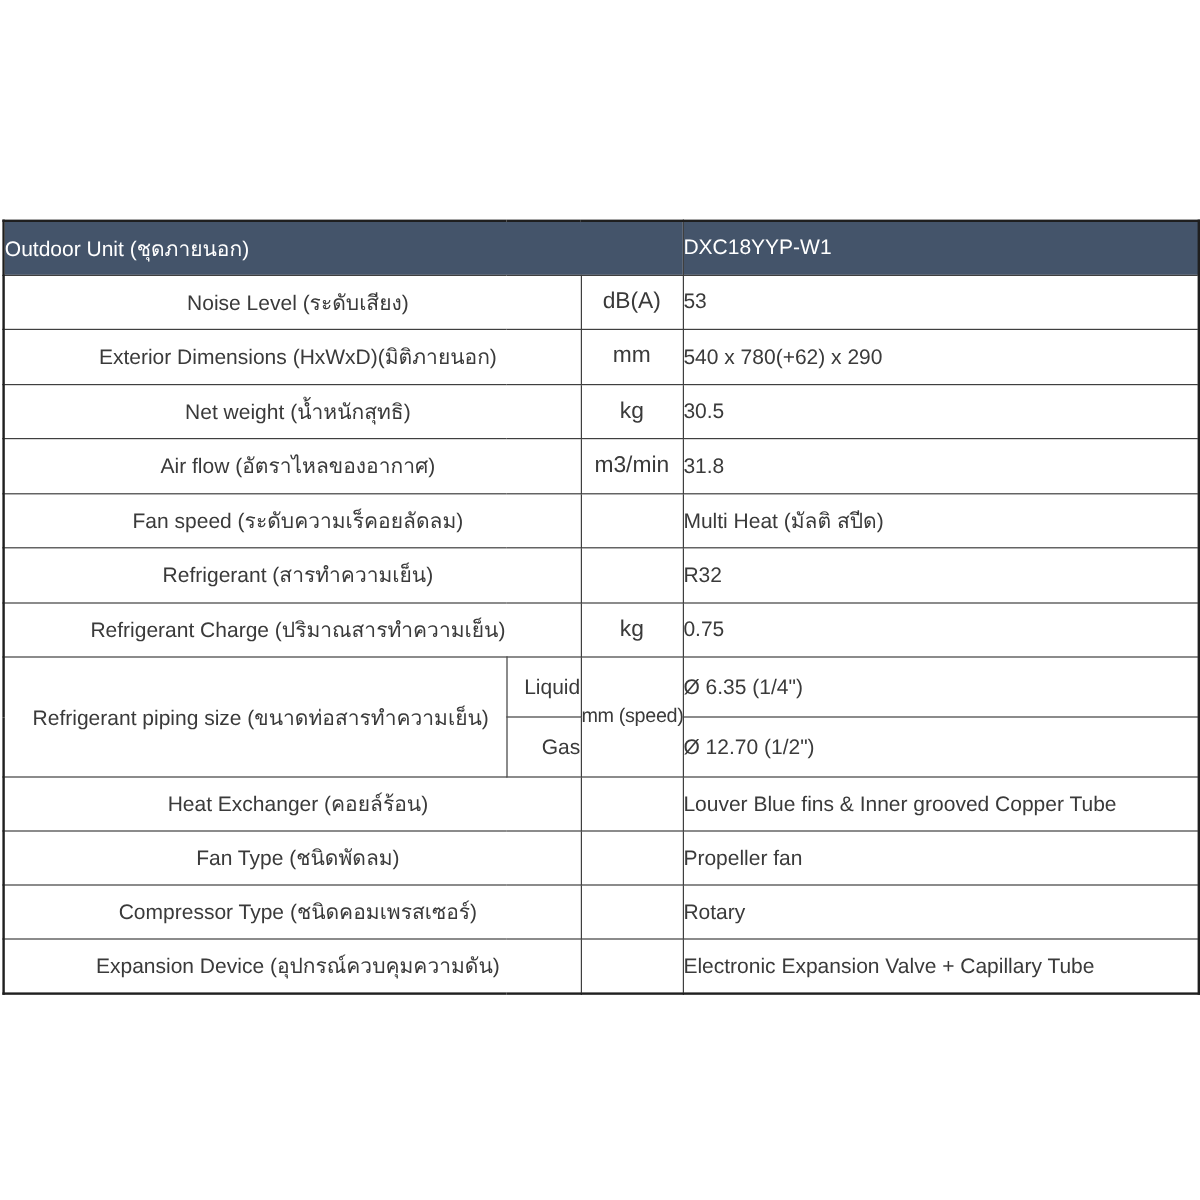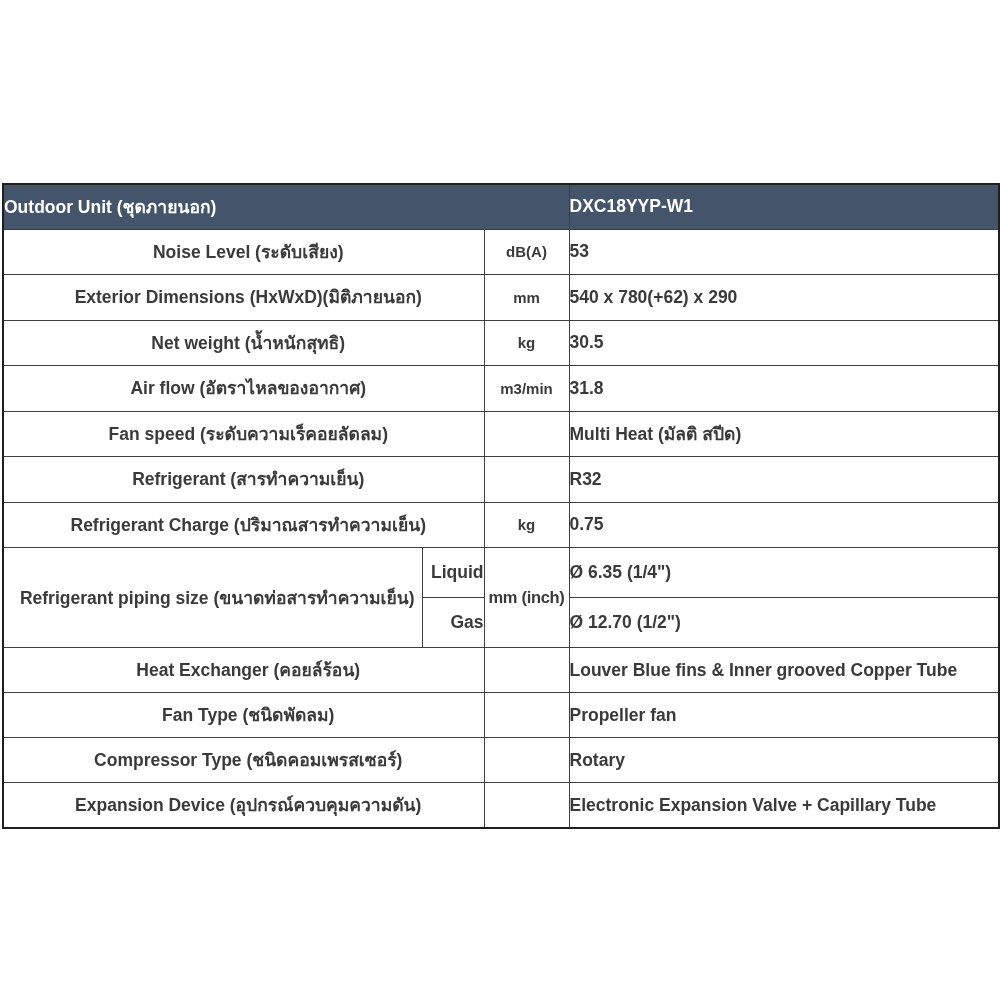--- a/index.html
+++ b/index.html
@@ -21,21 +21,21 @@
     top: 183px;
     width: 996px;
     border-collapse: collapse;
     table-layout: fixed;
     border: 2px solid #1f1f1f;
   }
   .spec-table th,
   .spec-table td {
     border: 1.5px solid #3f3f3f;
     font-size: 17.5px;
-    font-weight: 700;
+    font-weight: 400;
     vertical-align: middle;
     padding: 0;
     overflow: hidden;
     white-space: nowrap;
     margin-top: 16px;
   }
   
   .spec-table thead tr { height: 45px; }
   .hdr {
     background: #44546A;
@@ -56,21 +56,21 @@
   .r-bot  td { height: 44px; }
   td.lbl {
     text-align: center;
     padding-left: 9px;
   }
   td.sub {
     text-align: right;
   }
   td.unit {
     text-align: center;
-    font-size: 15px;
+    font-size: 19px;
   }
   td.unit-pipe {
     font-size: 16.5px;
     letter-spacing: -0.3px;
   }
   td.val {
     text-align: left;
   }
 </style>
 </head>
@@ -122,21 +122,21 @@
         <td class="val">R32</td>
       </tr>
       <tr class="r-std">
         <td class="lbl" colspan="2">Refrigerant Charge (ปริมาณสารทำความเย็น)</td>
         <td class="unit">kg</td>
         <td class="val">0.75</td>
       </tr>
       <tr class="r-pipe">
         <td class="lbl" rowspan="2">Refrigerant piping size (ขนาดท่อสารทำความเย็น)</td>
         <td class="sub">Liquid</td>
-        <td class="unit unit-pipe" rowspan="2">mm (inch)</td>
+        <td class="unit unit-pipe" rowspan="2">mm (speed)</td>
         <td class="val">Ø 6.35 (1/4")</td>
       </tr>
       <tr class="r-pipe">
         <td class="sub">Gas</td>
         <td class="val">Ø 12.70 (1/2")</td>
       </tr>
       <tr class="r-bot">
         <td class="lbl" colspan="2">Heat Exchanger (คอยล์ร้อน)</td>
         <td class="unit"></td>
         <td class="val">Louver Blue fins &amp; Inner grooved Copper Tube</td>

